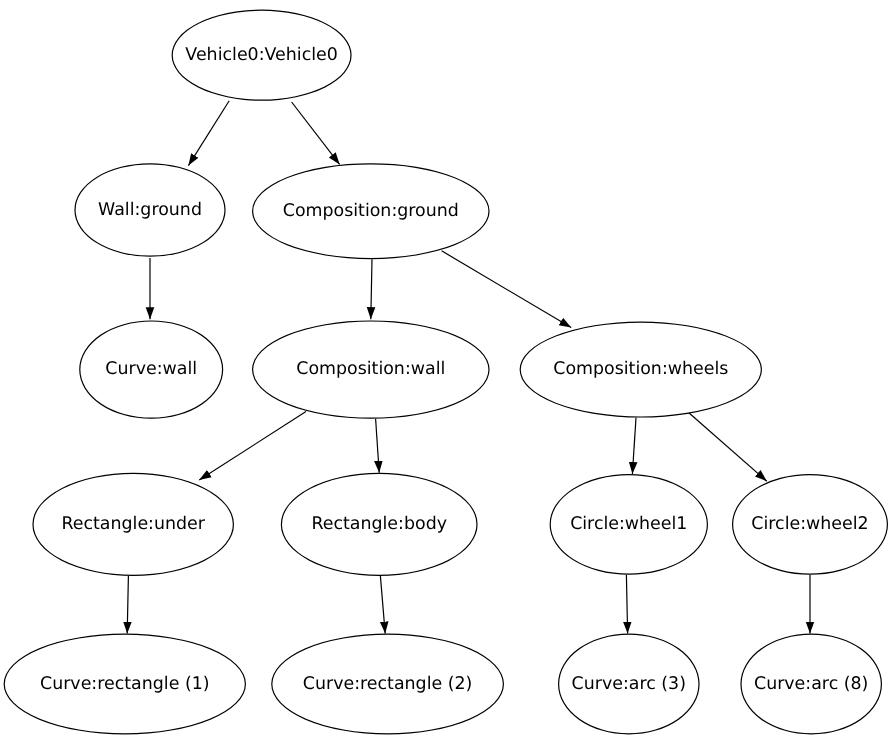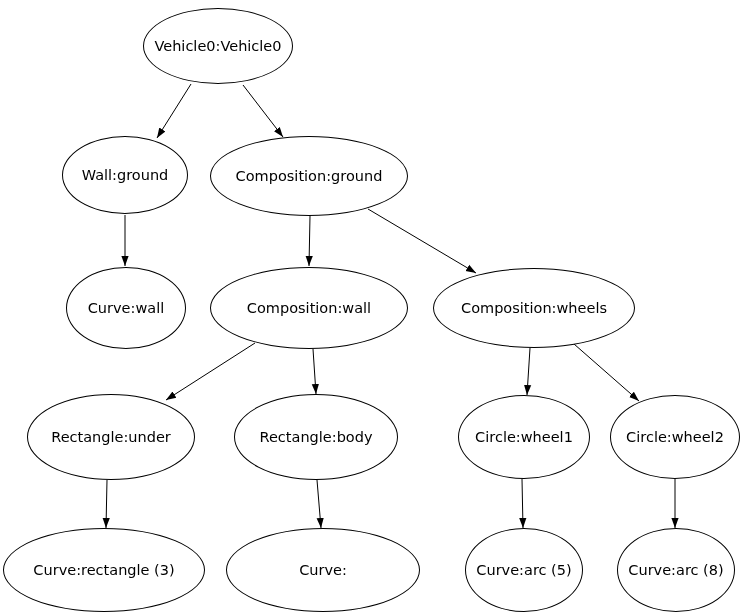--- a/index.html
+++ b/index.html
@@ -112,30 +112,31 @@
     <div class="nl">wheel1</div>
   </div>
 
   <div class="node" style="left:610px; top:395px; width:130px; height:84px;">
     <div class="nl">Circle:</div>
     <div class="nl">wheel2</div>
   </div>
 
   <div class="node" style="left:3px;   top:528px; width:202px; height:84px;">
     <div class="nl">Curve:</div>
-    <div class="nl">rectangle (3)</div>
+    <div class="nl">rectangle (1)</div>
   </div>
 
   <div class="node" style="left:226px; top:528px; width:194px; height:84px;">
     <div class="nl">Curve:</div>
+    <div class="nl">rectangle (2)</div>
   </div>
 
   <div class="node" style="left:465px; top:528px; width:118px; height:84px;">
     <div class="nl">Curve:</div>
-    <div class="nl">arc (5)</div>
+    <div class="nl">arc (3)</div>
   </div>
 
   <div class="node" style="left:617px; top:528px; width:118px; height:84px;">
     <div class="nl">Curve:</div>
     <div class="nl">arc (8)</div>
   </div>
 
 </div>
 
 </body></html>

